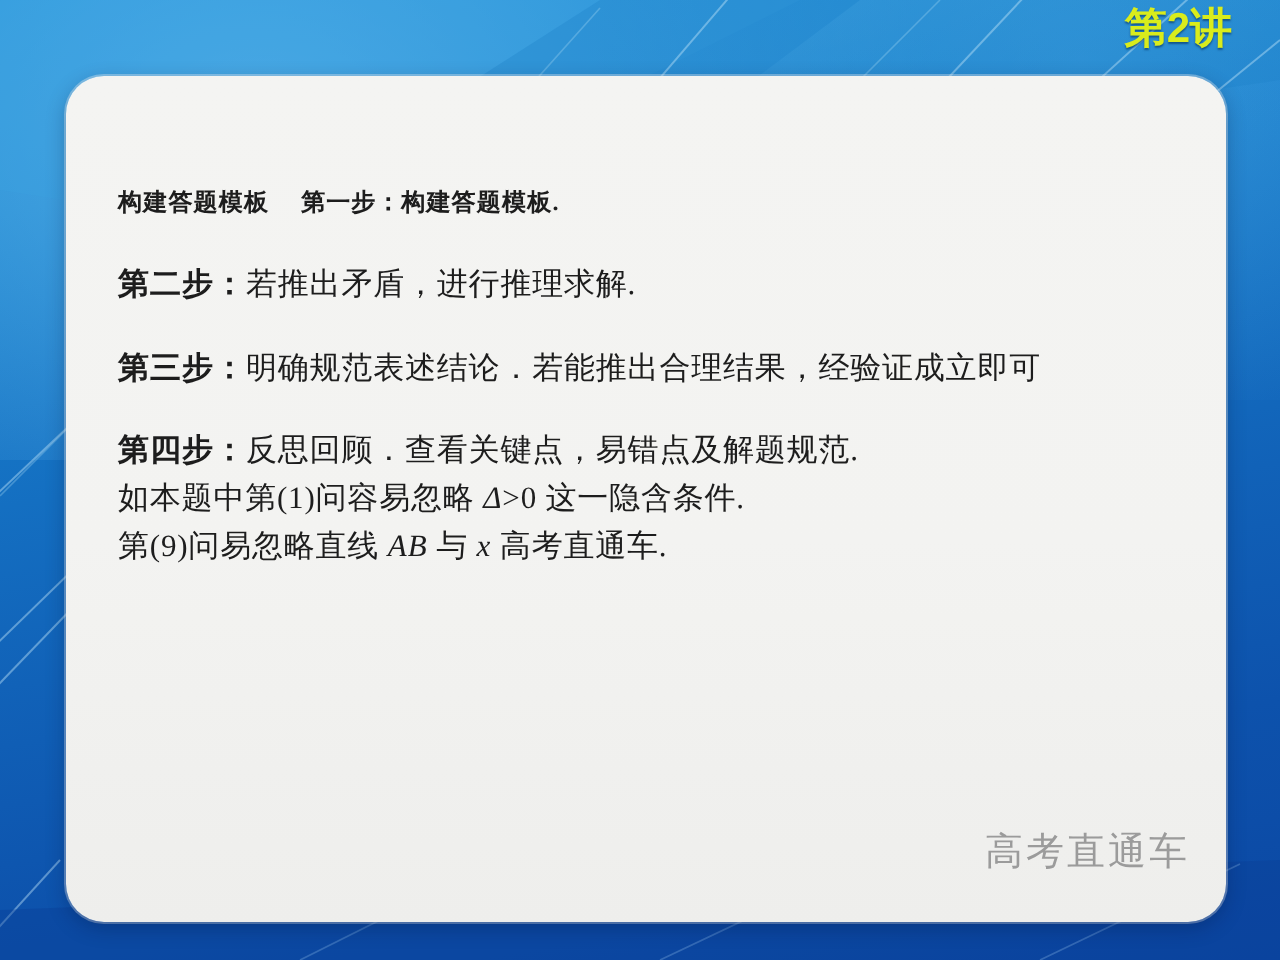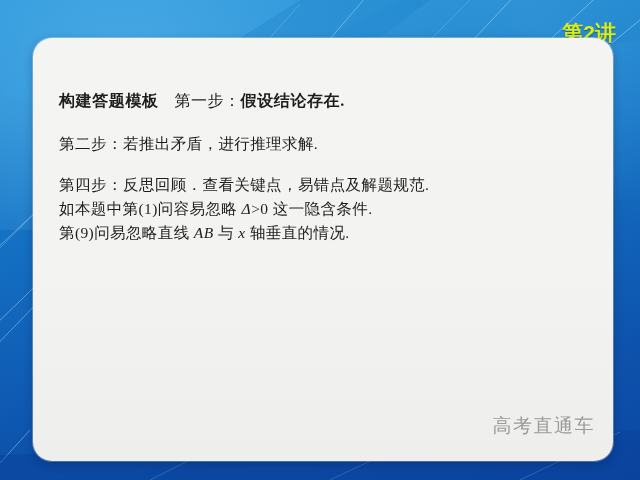--- a/index.html
+++ b/index.html
@@ -47,21 +47,21 @@
     right: -160px; top: -180px;
     width: 520px; height: 380px;
     background: radial-gradient(ellipse at 50% 55%, rgba(90,180,235,0.40) 0%, rgba(90,180,235,0.0) 68%);
     pointer-events: none;
   }
 
   
   .lesson-badge {
     position: absolute;
     right: 24px;
-    top: 19px;
+    top: 0;
     font-family: "Liberation Sans", "DejaVu Sans", sans-serif;
     font-weight: bold;
     font-size: 21px;
     letter-spacing: 0px;
     color: #d9ec1c;
     text-shadow: 0 1px 1px rgba(0,40,80,0.55);
     white-space: nowrap;
   }
 
   
@@ -93,27 +93,27 @@
     line-height: 1.62;
     letter-spacing: 0.4px;
     white-space: nowrap;
   }
 
   .para { margin-bottom: 17px; }
   .para:last-child { margin-bottom: 0; }
 
   .hd {
     font-weight: bold;
-    font-size: 16px;
+    font-size: 12px;
     letter-spacing: 0.6px;
   }
   .gap { display: inline-block; width: 16px; }
 
   .step-label {
-    font-weight: normal;
+    font-weight: bold;
     letter-spacing: 0.5px;
   }
 
   .mathvar {
     font-family: "Liberation Serif", "DejaVu Serif", serif;
     font-style: italic;
     letter-spacing: 0.5px;
   }
 
   .tight { line-height: 1.55; }
@@ -175,39 +175,42 @@
       </g>
     </svg>
   </div>
 
   <div class="lesson-badge">第2讲</div>
 
   <div class="card">
     <div class="card-inner">
 
       <div class="line para">
-        <span class="hd">构建答题模板</span><span class="gap"></span><span class="hd step-label">第一步：</span><span class="hd">假设结论存在.</span>
+        <span class="hd">构建答题模板</span><span class="gap"></span><span class="hd step-label">第一步：</span><span class="hd">构建答题模板.</span>
       </div>
 
       <div class="line para">
         <span class="step-label">第二步：</span><span>若推出矛盾，进行推理求解.</span>
       </div>
 
       <div class="para">
+        <div class="line">
+          <span class="step-label">第三步：</span><span>明确规范表述结论．若能推出合理结果，经验证成立即可</span>
+        </div>
       </div>
 
       <div class="para">
         <div class="line tight">
           <span class="step-label">第四步：</span><span>反思回顾．查看关键点，易错点及解题规范.</span>
         </div>
         <div class="line tight">
           <span>如本题中第(1)问容易忽略 </span><span class="mathvar">Δ</span><span>&gt;0 这一隐含条件.</span>
         </div>
         <div class="line tight">
-          <span>第(9)问易忽略直线 </span><span class="mathvar">AB</span><span> 与 </span><span class="mathvar">x</span><span> 轴垂直的情况.</span>
+          <span>第(9)问易忽略直线 </span><span class="mathvar">AB</span><span> 与 </span><span class="mathvar">x</span><span> 高考直通车.</span>
         </div>
       </div>
 
     </div>
 
     <div class="watermark">高考直通车</div>
   </div>
 
 </div>
 

